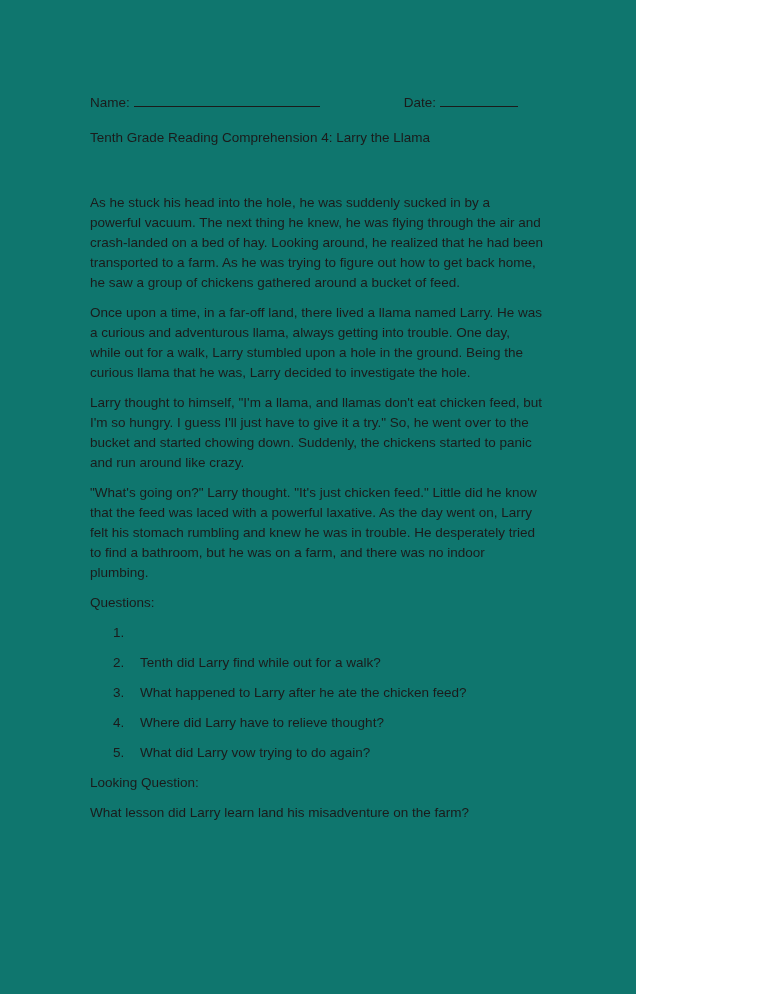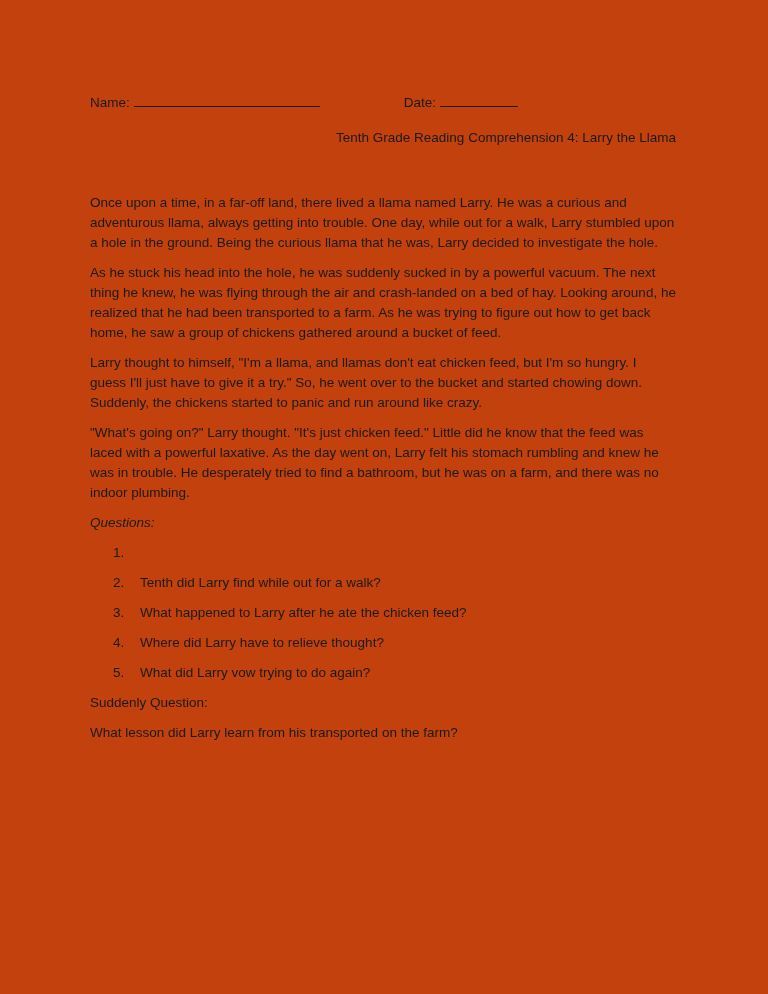--- a/index.html
+++ b/index.html
@@ -2,23 +2,23 @@
 <html><head>
 <meta charset="utf-8">
 <style>
   html, body {
     margin: 0;
     padding: 0;
     background: #ffffff;
   }
   .page {
     position: relative;
-    width: 768px;
+    width: 636px;
     height: 994px;
-    background: #c2410c;
+    background: #0f766e;
     font-family: "Liberation Sans", sans-serif;
     color: #1b1b1b;
     font-size: 13.5px;
     line-height: 20px;
     box-sizing: border-box;
     padding: 92px 92px 8px 90px;
     overflow: hidden;
   }
   .header-row {
     white-space: nowrap;
@@ -31,29 +31,28 @@
     display: inline-block;
     border-bottom: 1px solid #1b1b1b;
     height: 14px;
     vertical-align: baseline;
     margin-left: 4px;
   }
   .name-line { width: 186px; }
   .date-label { margin-left: 84px; }
   .date-line { width: 78px; }
   .title {
-    text-align: right;
+    text-align: left;
     margin-bottom: 45px;
   }
   .story p {
     margin: 0 0 10px 0;
   }
   .questions-heading {
     margin: 0 0 10px 0;
-    font-style: italic;
   }
   .question-list {
     margin: 0;
   }
   .question-row {
     display: flex;
     margin-bottom: 10px;
   }
   .question-num {
     width: 27px;
@@ -78,22 +77,22 @@
 
 <div class="page">
 
   <div class="header-row">
     <span class="label">Name:</span><span class="blank-line name-line"></span><span class="label date-label">Date:</span><span class="blank-line date-line"></span>
   </div>
 
   <div class="title">Tenth Grade Reading Comprehension 4: Larry the Llama</div>
 
   <div class="story">
+    <p>As he stuck his head into the hole, he was suddenly sucked in by a powerful vacuum. The next thing he knew, he was flying through the air and crash-landed on a bed of hay. Looking around, he realized that he had been transported to a farm. As he was trying to figure out how to get back home, he saw a group of chickens gathered around a bucket of feed.</p>
     <p>Once upon a time, in a far-off land, there lived a llama named Larry. He was a curious and adventurous llama, always getting into trouble. One day, while out for a walk, Larry stumbled upon a hole in the ground. Being the curious llama that he was, Larry decided to investigate the hole.</p>
-    <p>As he stuck his head into the hole, he was suddenly sucked in by a powerful vacuum. The next thing he knew, he was flying through the air and crash-landed on a bed of hay. Looking around, he realized that he had been transported to a farm. As he was trying to figure out how to get back home, he saw a group of chickens gathered around a bucket of feed.</p>
     <p>Larry thought to himself, "I'm a llama, and llamas don't eat chicken feed, but I'm so hungry. I guess I'll just have to give it a try." So, he went over to the bucket and started chowing down. Suddenly, the chickens started to panic and run around like crazy.</p>
     <p>"What's going on?" Larry thought. "It's just chicken feed." Little did he know that the feed was laced with a powerful laxative. As the day went on, Larry felt his stomach rumbling and knew he was in trouble. He desperately tried to find a bathroom, but he was on a farm, and there was no indoor plumbing.</p>
   </div>
 
   <div class="questions-heading">Questions:</div>
 
   <div class="question-list">
     <div class="question-row">
       <span class="question-num">1.</span>
     </div>
@@ -108,17 +107,17 @@
     <div class="question-row">
       <span class="question-num">4.</span>
       <span class="question-text">Where did Larry have to relieve thought?</span>
     </div>
     <div class="question-row">
       <span class="question-num">5.</span>
       <span class="question-text">What did Larry vow trying to do again?</span>
     </div>
   </div>
 
-  <div class="summary-heading">Suddenly Question:</div>
-  <p class="summary-question">What lesson did Larry learn from his transported on the farm?</p>
+  <div class="summary-heading">Looking Question:</div>
+  <p class="summary-question">What lesson did Larry learn land his misadventure on the farm?</p>
 
 
 </div>
 
 </body></html>

